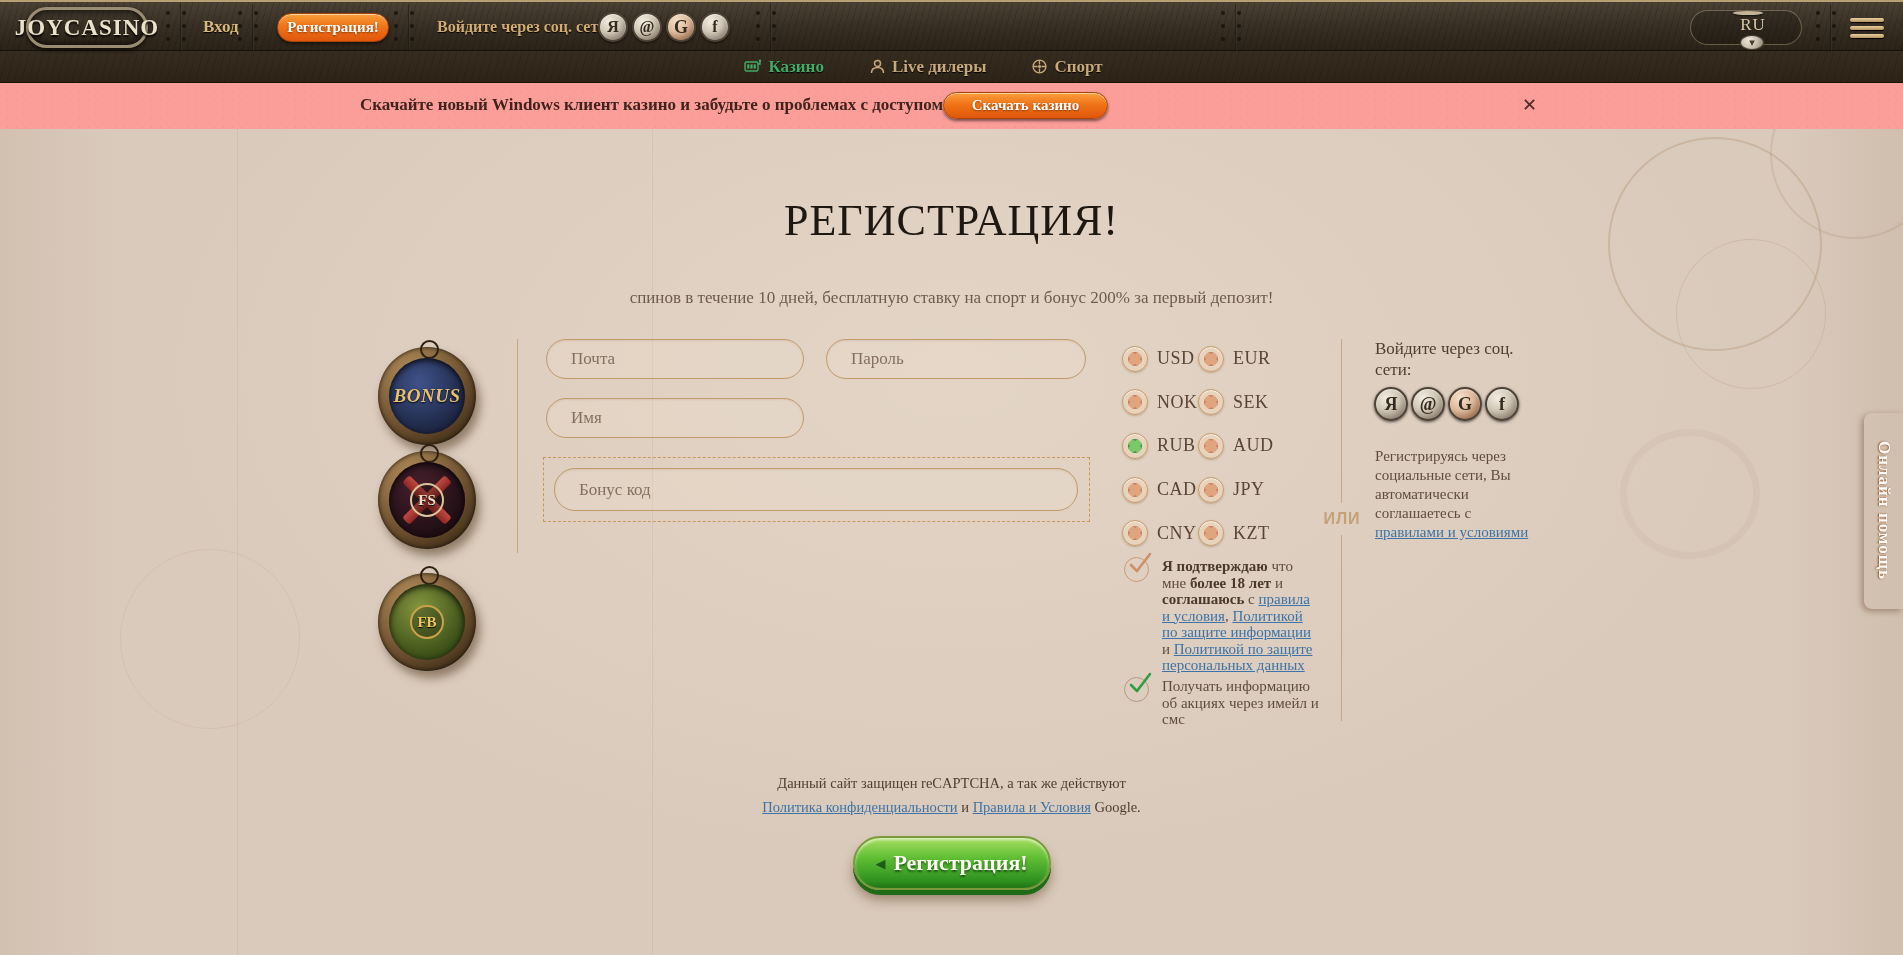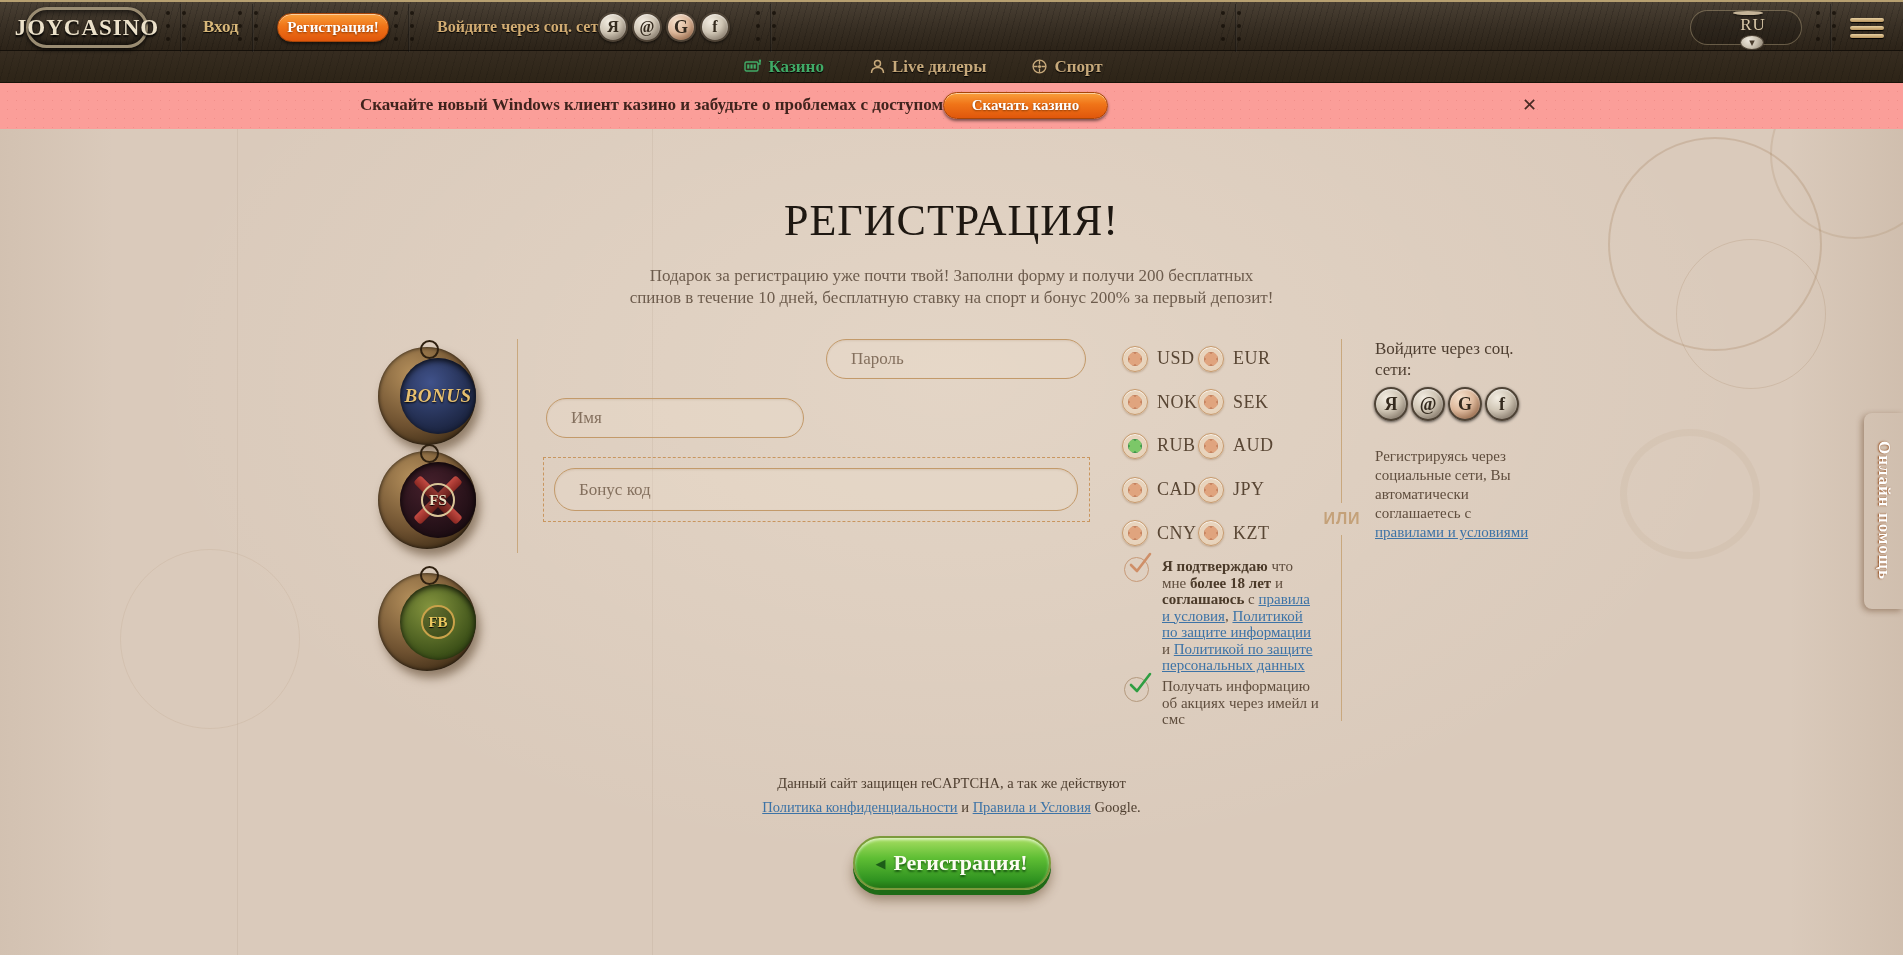--- a/index.html
+++ b/index.html
@@ -79,21 +79,21 @@
 
   .title { position:absolute; top:66px; left:50%; transform:translateX(-50%);
     font-size:44px; color:#1e1812; letter-spacing:1px; white-space:nowrap; }
   .subtitle { position:absolute; top:136px; left:50%; transform:translateX(-50%); width:820px;
     text-align:center; font-size:17px; line-height:22px; color:#6d5c4d; }
 
   
   .badge { position:absolute; left:378px; width:98px; height:98px; border-radius:50%;
     background:radial-gradient(circle at 35% 28%, #b5905c, #6e5130 55%, #3a2914 85%);
     box-shadow:4px 7px 10px rgba(70,45,20,0.5), inset 0 0 4px rgba(0,0,0,0.8);
-    display:flex; align-items:center; justify-content:flex-end; cursor:pointer; }
+    display:flex; align-items:center; justify-content:center; cursor:pointer; }
   .badge::before { content:""; position:absolute; top:-7px; left:42px; width:15px; height:15px; border-radius:50%;
     background:radial-gradient(circle at 35% 30%, #a8steal, #9c7c4c, #4a3418); border:2px solid #2e2010; }
   .badge-inner { width:76px; height:76px; border-radius:50%; display:flex; align-items:center; justify-content:center;
     box-shadow:inset 0 2px 6px rgba(0,0,0,0.85); position:relative; overflow:hidden; }
   .badge-bonus .badge-inner { background:radial-gradient(circle at 40% 32%, #40528a, #1b2440 75%); }
   .badge-bonus .badge-label { color:#e7c070; font-style:italic; font-weight:bold; font-size:19px; letter-spacing:0.5px; text-shadow:0 1px 2px #000; }
   .badge-fs .badge-inner { background:radial-gradient(circle at 40% 32%, #46202c, #1d0d13 75%); }
   .badge-fs .x1,.badge-fs .x2 { position:absolute; left:8px; top:33px; width:60px; height:10px; background:linear-gradient(180deg,#c24a42,#8a2822); border-radius:3px; }
   .badge-fs .x1 { transform:rotate(45deg);} .badge-fs .x2 { transform:rotate(-45deg);}
   .badge-fb .badge-inner { background:radial-gradient(circle at 40% 32%, #85953f, #3c5018 70%, #262e0e); }
@@ -250,21 +250,21 @@
     <div class="fold" style="left:237px"></div>
     <div class="fold" style="left:652px"></div>
     <div class="sketch" style="left:1608px; top:8px; width:214px; height:214px; border:2px solid rgba(150,110,70,0.22);"></div>
     <div class="sketch" style="left:1676px; top:110px; width:150px; height:150px; border:1px solid rgba(150,110,70,0.18);"></div>
     <div class="sketch" style="left:1770px; top:-60px; width:170px; height:170px; border:2px solid rgba(150,110,70,0.16);"></div>
     <div class="sketch" style="left:1620px; top:300px; width:140px; height:130px; border:7px solid rgba(170,130,90,0.08);"></div>
     <div class="sketch" style="left:120px; top:420px; width:180px; height:180px; border:1px solid rgba(150,110,70,0.1);"></div>
 
     <div class="title">РЕГИСТРАЦИЯ!</div>
     <div class="subtitle">
-      <span>Подарок за регистрацию уже почти твой! Заполни форму и получи 200 бесплатных</span><br>
+      <br>
       <span>спинов в течение 10 дней, бесплатную ставку на спорт и бонус 200% за первый депозит!</span>
     </div>
 
     <div class="badge badge-bonus" style="top:218px">
       <div class="badge-inner">
         <span class="badge-label">BONUS</span>
       </div>
     </div>
     <div class="badge badge-fs" style="top:322px">
       <div class="badge-inner">
@@ -273,20 +273,21 @@
         <div class="badge-coin">FS</div>
       </div>
     </div>
     <div class="badge badge-fb" style="top:444px">
       <div class="badge-inner">
         <div class="badge-coin">FB</div>
       </div>
     </div>
 
     <div class="vdiv" style="left:517px; top:210px; height:214px;"></div>
+    <input class="field" style="left: 546px; top: 210px; width: 258px;" placeholder="Почта">
     <input class="field" style="left: 546px; top: 269px; width: 258px;" placeholder="Имя">
     <input class="field" type="password" style="left: 826px; top: 210px; width: 260px;" placeholder="Пароль">
     <div class="dash-box"></div>
     <input class="field" style="left: 554px; top: 339px; width: 524px; height: 43px;" placeholder="Бонус код">
 
     <div class="cur-grid">
       <div class="cur-item">
         <span class="radio">
             <span class="dot"></span>
           </span>

